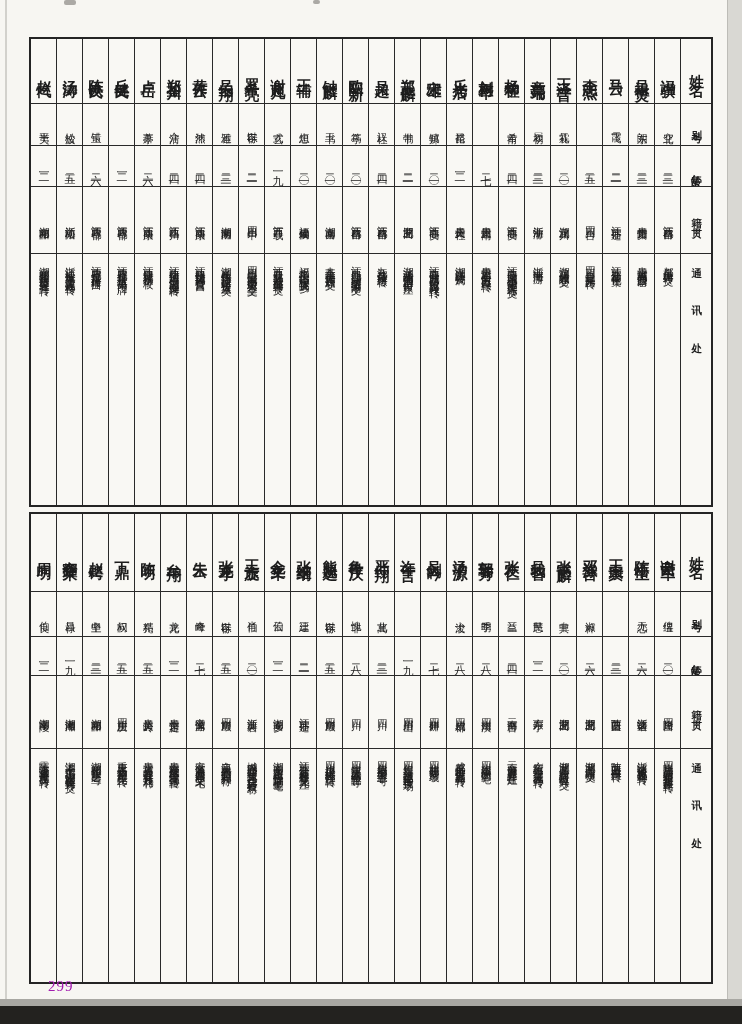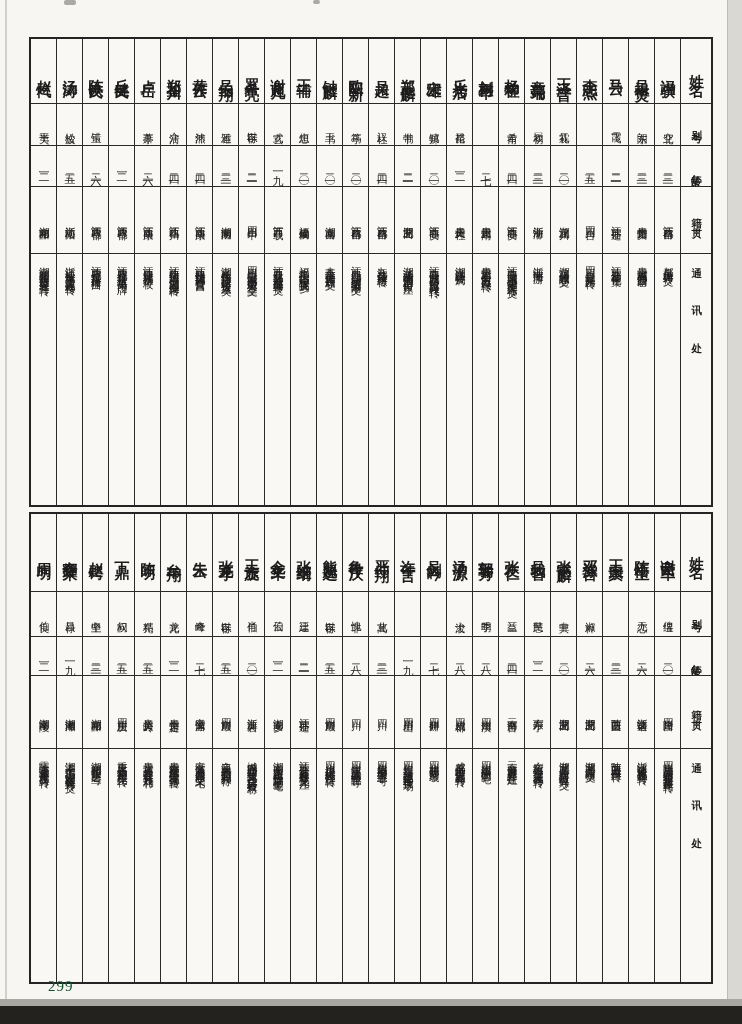--- a/index.html
+++ b/index.html
@@ -56,21 +56,21 @@
   .s1 .cell.address{height:251px;}
   
   .s2 .cell.name{height:77px;}
   .s2 .cell.alias{height:44px;}
   .s2 .cell.age{height:38px;}
   .s2 .cell.origin{height:72px;}
   .s2 .cell.address{height:233px;}
 
   .page-number{
     position:absolute;left:48px;top:978px;
-    font-size:15px;letter-spacing:1px;color:#14532d;
+    font-size:15px;letter-spacing:1px;color:#a21caf;
     font-family:"Liberation Serif","DejaVu Serif",serif;
   }
 </style>
 </head>
 <body>
 
 <div class="scan-page">
 
   <div class="dir-table">
 

